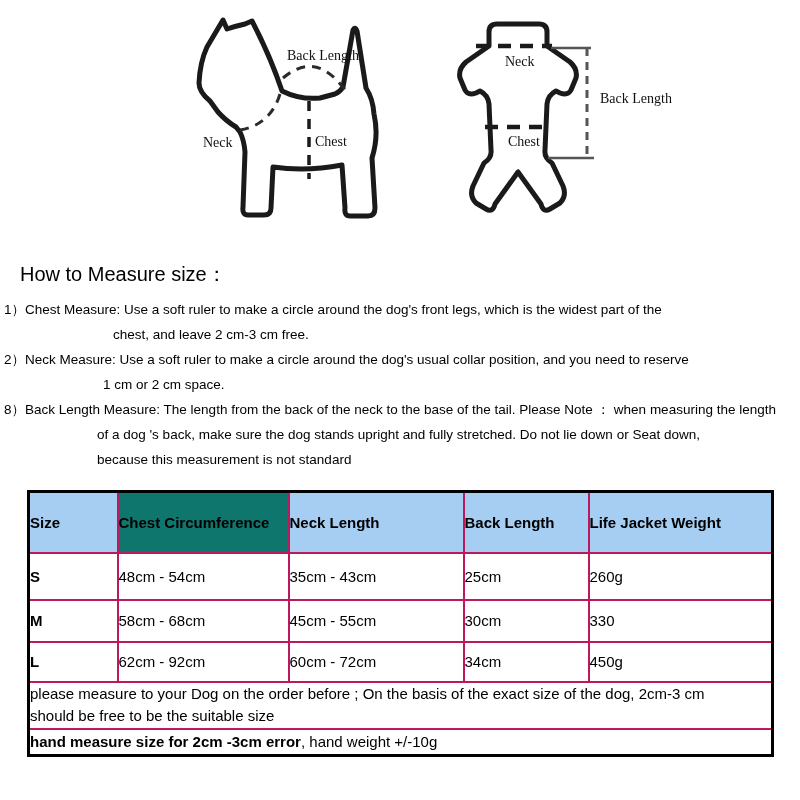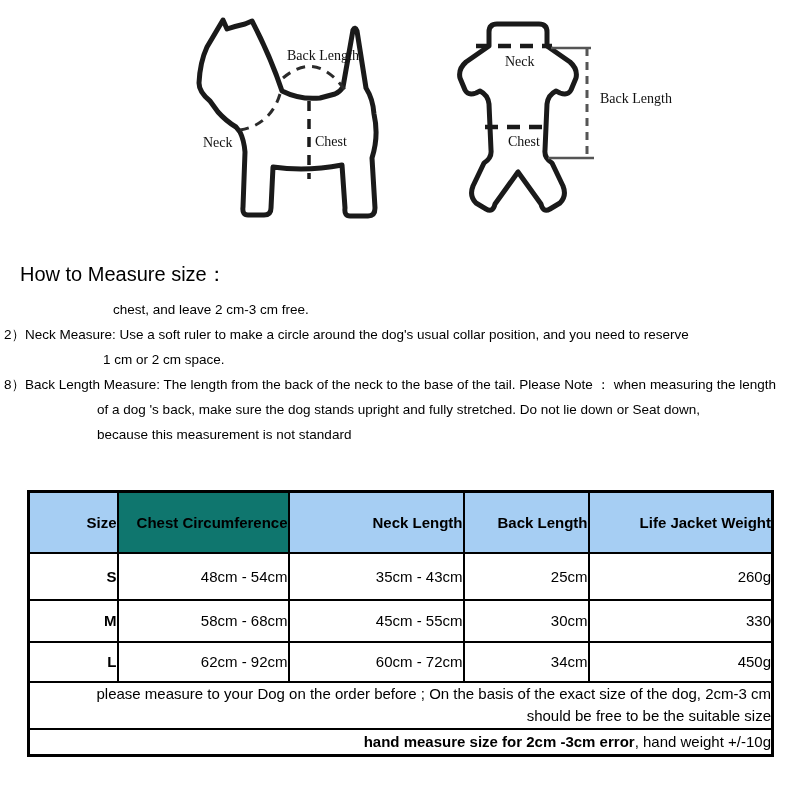--- a/index.html
+++ b/index.html
@@ -22,21 +22,21 @@
   #howto-heading { position:absolute; left:20px; top:261px; font-size:20px; font-weight:normal; }
   #instructions  { position:absolute; left:4px; top:297px; font-size:13.5px; white-space:nowrap; }
   #instructions .ins-line { height:25px; line-height:25px; }
   .indent-1 { padding-left:109px; }
   .indent-2 { padding-left:99px; }
   .indent-3 { padding-left:93px; }
 
   
   #size-table { position:absolute; left:27px; top:490px; width:744px;
                 border-collapse:collapse; table-layout:fixed; border:3px solid #000; }
-  #size-table th, #size-table td { border:2px solid #000000; text-align:right; vertical-align:middle;
+  #size-table th, #size-table td { border:2px solid #be185d; text-align:left; vertical-align:middle;
                                    font-size:15px; padding:0; }
   #size-table thead tr { height:61px; }
   #size-table thead th { font-weight:bold; }
   tr.row-s { height:47px; }
   tr.row-m { height:42px; }
   tr.row-l { height:40px; }
   td.size-cell { font-weight:bold; }
   tr.note-row td { height:44px; font-size:14.5px; line-height:1.5; font-weight:normal; }
   tr.hand-row td { height:27px; font-size:15px;margin-top:12px; }
   .bold { font-weight:bold; }
@@ -83,20 +83,21 @@
   <path class="tick" d="M 118,158 L 164,158"></path>
   <path class="bracket" d="M 157,48 L 157,158"></path>
   <text class="diag-label" x="75" y="66">Neck</text>
   <text class="diag-label" x="78" y="146">Chest</text>
   <text class="diag-label" x="170" y="103">Back Length</text>
 </svg>
 
 <h2 id="howto-heading">How to Measure size：</h2>
 
 <div id="instructions">
+  <div class="ins-line">1）Chest Measure: Use a soft ruler to make a circle around the dog's front legs, which is the widest part of the</div>
   <div class="ins-line indent-1">chest, and leave 2 cm-3 cm free.</div>
   <div class="ins-line">2）Neck Measure: Use a soft ruler to make a circle around the dog's usual collar position, and you need to reserve</div>
   <div class="ins-line indent-2">1 cm or 2 cm space.</div>
   <div class="ins-line">8）Back Length Measure: The length from the back of the neck to the base of the tail. Please Note ：  when measuring the length</div>
   <div class="ins-line indent-3">of a dog 's back, make sure the dog stands upright and fully stretched. Do not lie down or Seat down,</div>
   <div class="ins-line indent-3">because this measurement is not standard</div>
 </div>
 
 <table id="size-table">
   <colgroup>

